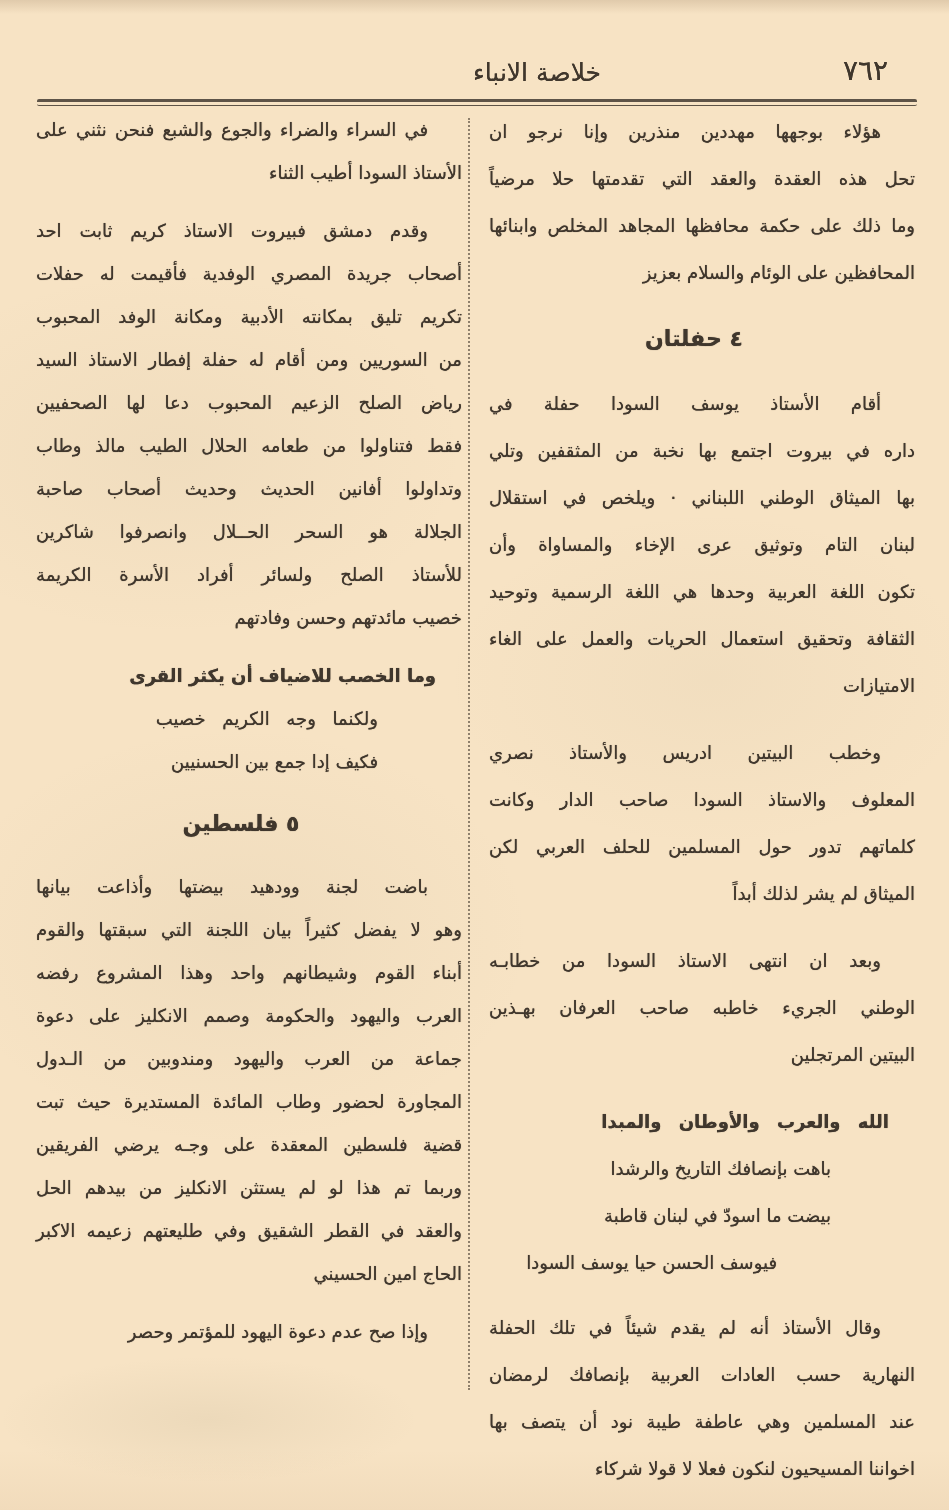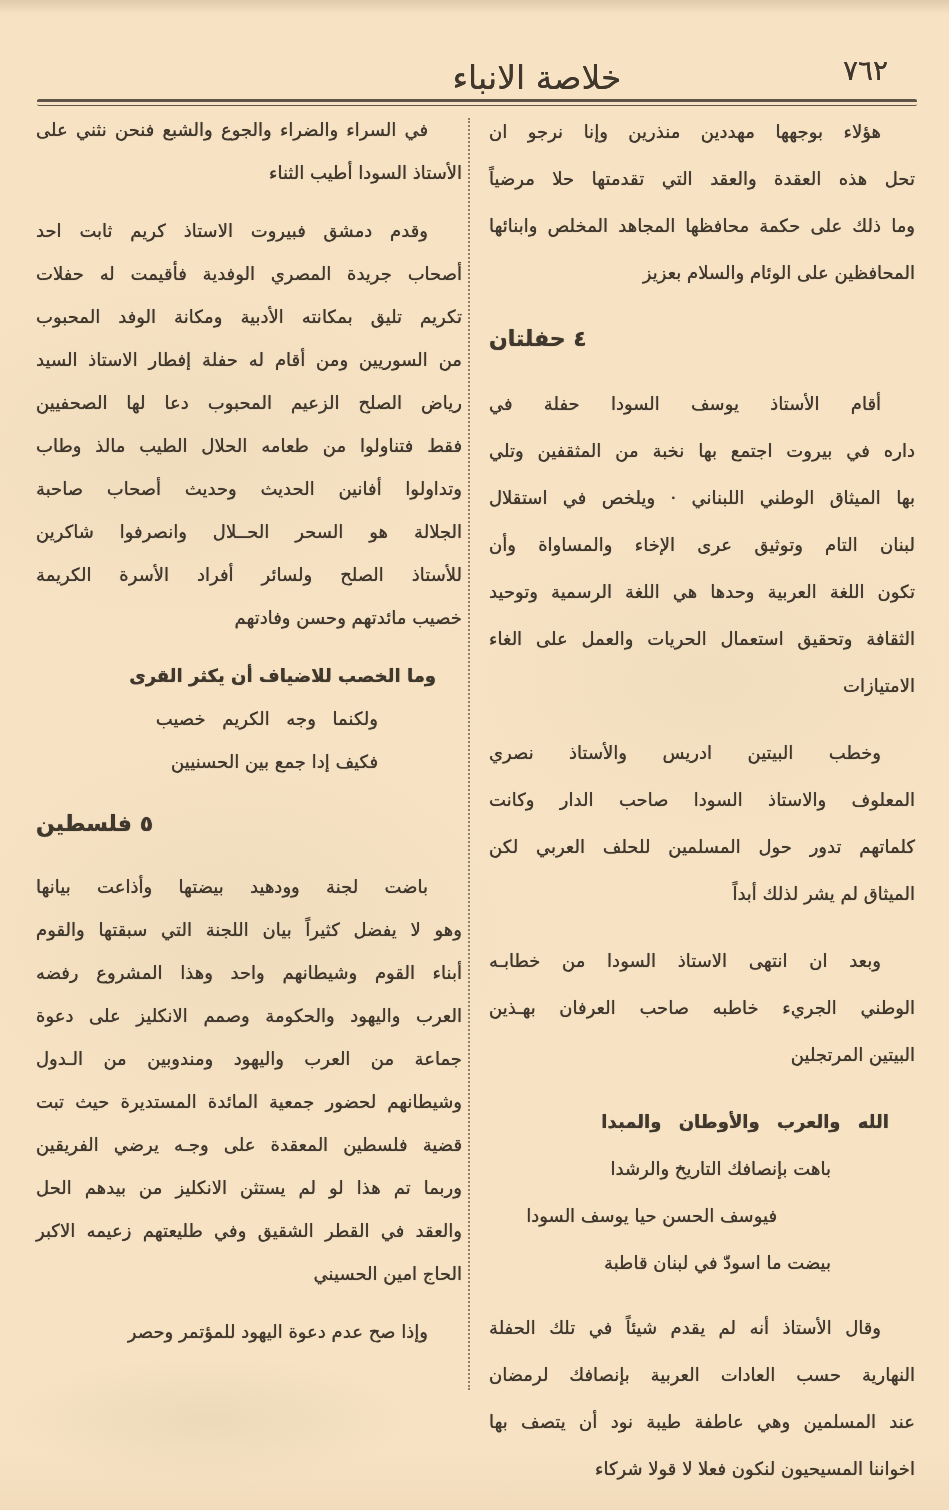--- a/index.html
+++ b/index.html
@@ -23,21 +23,21 @@
       linear-gradient(180deg,rgba(120,90,60,.18) 0,rgba(120,90,60,0) 14px),
       linear-gradient(0deg,rgba(190,150,110,.10) 0,rgba(190,150,110,0) 60px),
       radial-gradient(420px 260px at 18% 30%,rgba(150,140,110,.07),rgba(150,140,110,0) 70%),
       radial-gradient(420px 300px at 25% 62%,rgba(150,140,110,.08),rgba(150,140,110,0) 70%),
       radial-gradient(380px 240px at 75% 45%,rgba(150,140,110,.06),rgba(150,140,110,0) 70%),
       radial-gradient(300px 90px at 22% 94%,rgba(140,130,100,.10),rgba(140,130,100,0) 70%);
   }
   .hdr{position:absolute;top:52px;left:0;width:100%;height:46px;}
   .hdr-title{
     position:absolute;left:537px;top:6px;transform:translateX(-50%);
-    font-size:33px;letter-spacing:0;
+    font-size:25px;letter-spacing:0;
     text-shadow:0 0 .6px currentColor;
   }
   .hdr-pagenum{
     position:absolute;left:843px;top:2px;
     font-size:28px;text-shadow:0 0 .6px currentColor;
   }
   .dbl-rule{
     position:absolute;left:37px;top:99px;width:880px;height:7px;
     border-top:3.5px solid var(--rule);
     border-bottom:1.2px solid var(--rule);
@@ -60,21 +60,21 @@
     white-space:normal;
   }
   .col-right .line{line-height:47px;}
   .col-left .line{line-height:43px;}
   .line.first{text-indent:34px;}
   .line.last{text-align:center;text-align-last:right;}
   .block.paragraph{margin-bottom:20px;}
   .col-left .block.paragraph{margin-bottom:15px;}
   .block.heading{
     font-size:22px;font-weight:bold;
-    text-align:left;padding-right:16px;
+    text-align:center;padding-right:16px;
     margin:14px 0 18px 0;line-height:46px;
     text-shadow:0 0 .8px currentColor;
   }
   .block.verse{margin:2px 0 18px 0;}
   .verse-line{text-align:right;text-align-last:right;}
   .verse-line.ind1{padding-right:26px;font-weight:bold;}
   .verse-line.ind2{padding-right:84px;}
   .verse-line.ind3{padding-right:138px;}
   .verse-line.spread{word-spacing:11px;}
 </style>
@@ -115,22 +115,22 @@
       <div class="line last">الميثاق لم يشر لذلك أبداً</div>
     </div>
     <div class="block paragraph">
       <div class="line first">وبعد ان انتهى الاستاذ السودا من خطابـه</div>
       <div class="line">الوطني الجريء خاطبه صاحب العرفان بهـذين</div>
       <div class="line last">البيتين المرتجلين</div>
     </div>
     <div class="block verse">
       <div class="line verse-line ind1 spread">الله والعرب والأوطان والمبدا</div>
       <div class="line verse-line ind2">باهت بإنصافك التاريخ والرشدا</div>
+      <div class="line verse-line ind2">بيضت ما اسودّ في لبنان قاطبة</div>
       <div class="line verse-line ind3">فيوسف الحسن حيا يوسف السودا</div>
-      <div class="line verse-line ind2">بيضت ما اسودّ في لبنان قاطبة</div>
     </div>
     <div class="block paragraph">
       <div class="line first">وقال الأستاذ أنه لم يقدم شيئاً في تلك الحفلة</div>
       <div class="line">النهارية حسب العادات العربية بإنصافك لرمضان</div>
       <div class="line">عند المسلمين وهي عاطفة طيبة نود أن يتصف بها</div>
       <div class="line last">اخواننا المسيحيون لنكون فعلا لا قولا شركاء</div>
     </div>
   </div>
 <div class="column col-left" id="col-left">
     <div class="block paragraph">
@@ -154,21 +154,21 @@
       <div class="line verse-line ind2 spread">ولكنما وجه الكريم خصيب</div>
       <div class="line verse-line ind2">فكيف إدا جمع بين الحسنيين</div>
     </div>
     <div class="block heading">٥ فلسطين</div>
     <div class="block paragraph">
       <div class="line first">باضت لجنة وودهيد بيضتها وأذاعت بيانها</div>
       <div class="line">وهو لا يفضل كثيراً بيان اللجنة التي سبقتها والقوم</div>
       <div class="line">أبناء القوم وشيطانهم واحد وهذا المشروع رفضه</div>
       <div class="line">العرب واليهود والحكومة وصمم الانكليز على دعوة</div>
       <div class="line">جماعة من العرب واليهود ومندوبين من الـدول</div>
-      <div class="line">وشيطانهم لحضور جمعية المائدة المستديرة حيث تبت</div>
+      <div class="line">المجاورة لحضور وطاب المائدة المستديرة حيث تبت</div>
       <div class="line">قضية فلسطين المعقدة على وجـه يرضي الفريقين</div>
       <div class="line">وربما تم هذا لو لم يستثن الانكليز من بيدهم الحل</div>
       <div class="line">والعقد في القطر الشقيق وفي طليعتهم زعيمه الاكبر</div>
       <div class="line last">الحاج امين الحسيني</div>
     </div>
     <div class="block paragraph">
       <div class="line first last">وإذا صح عدم دعوة اليهود للمؤتمر وحصر</div>
     </div>
   </div>
 

